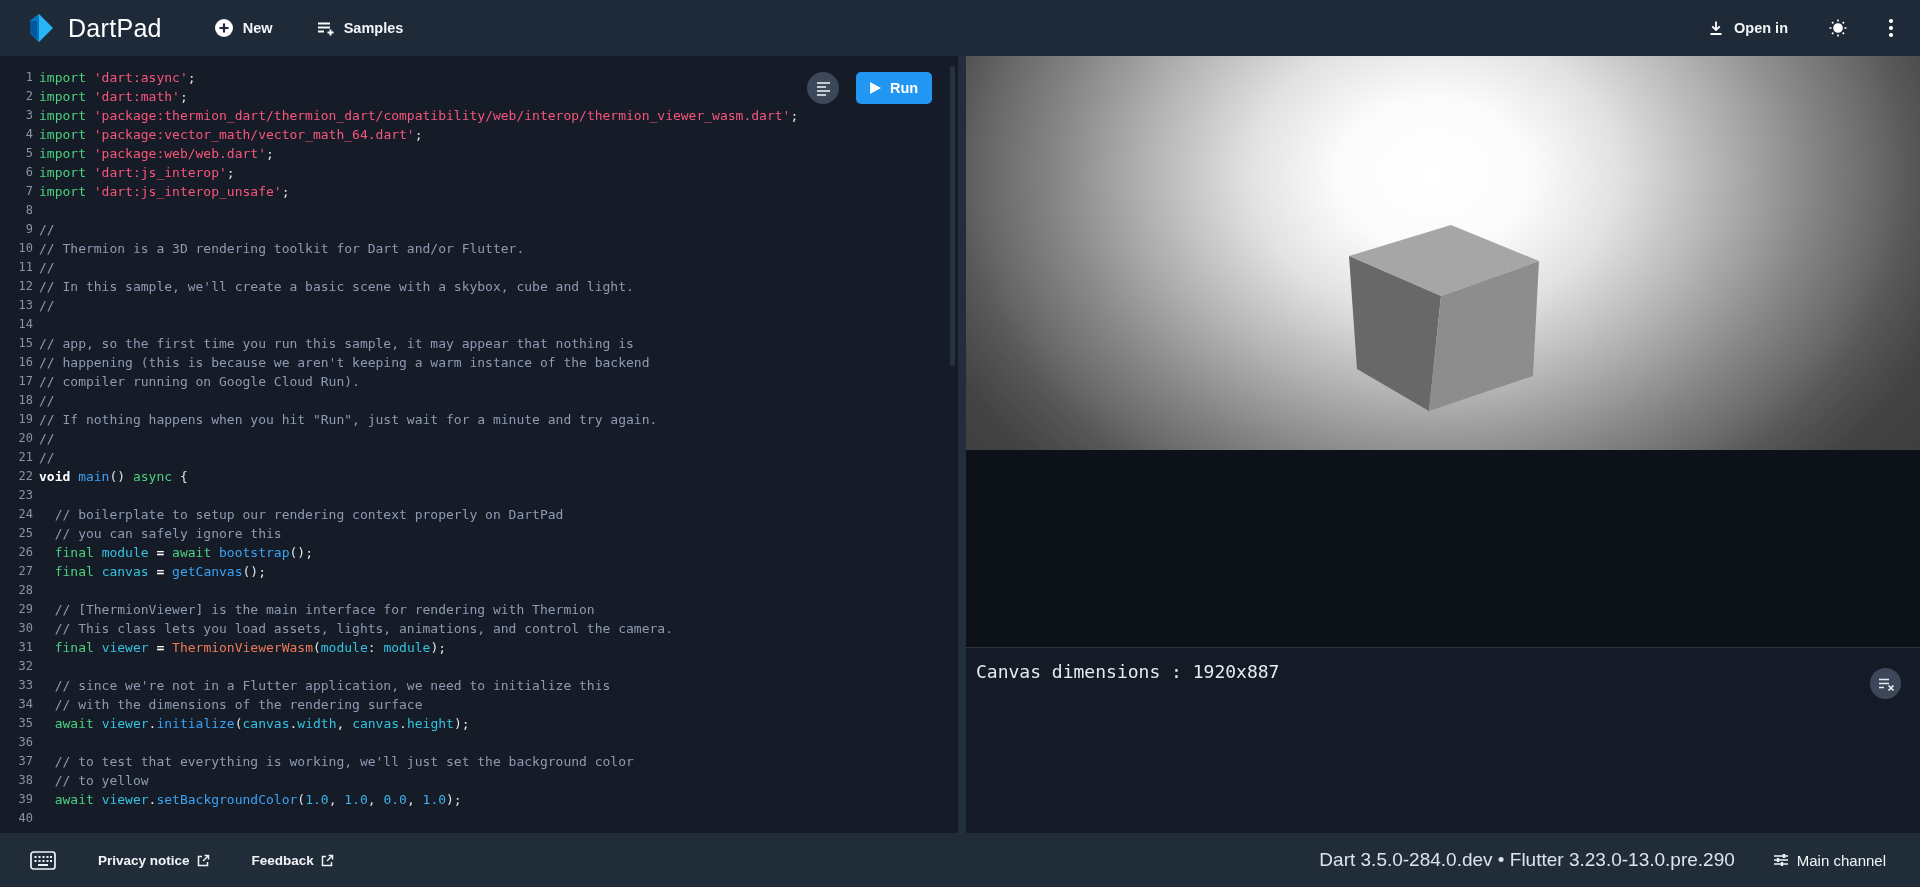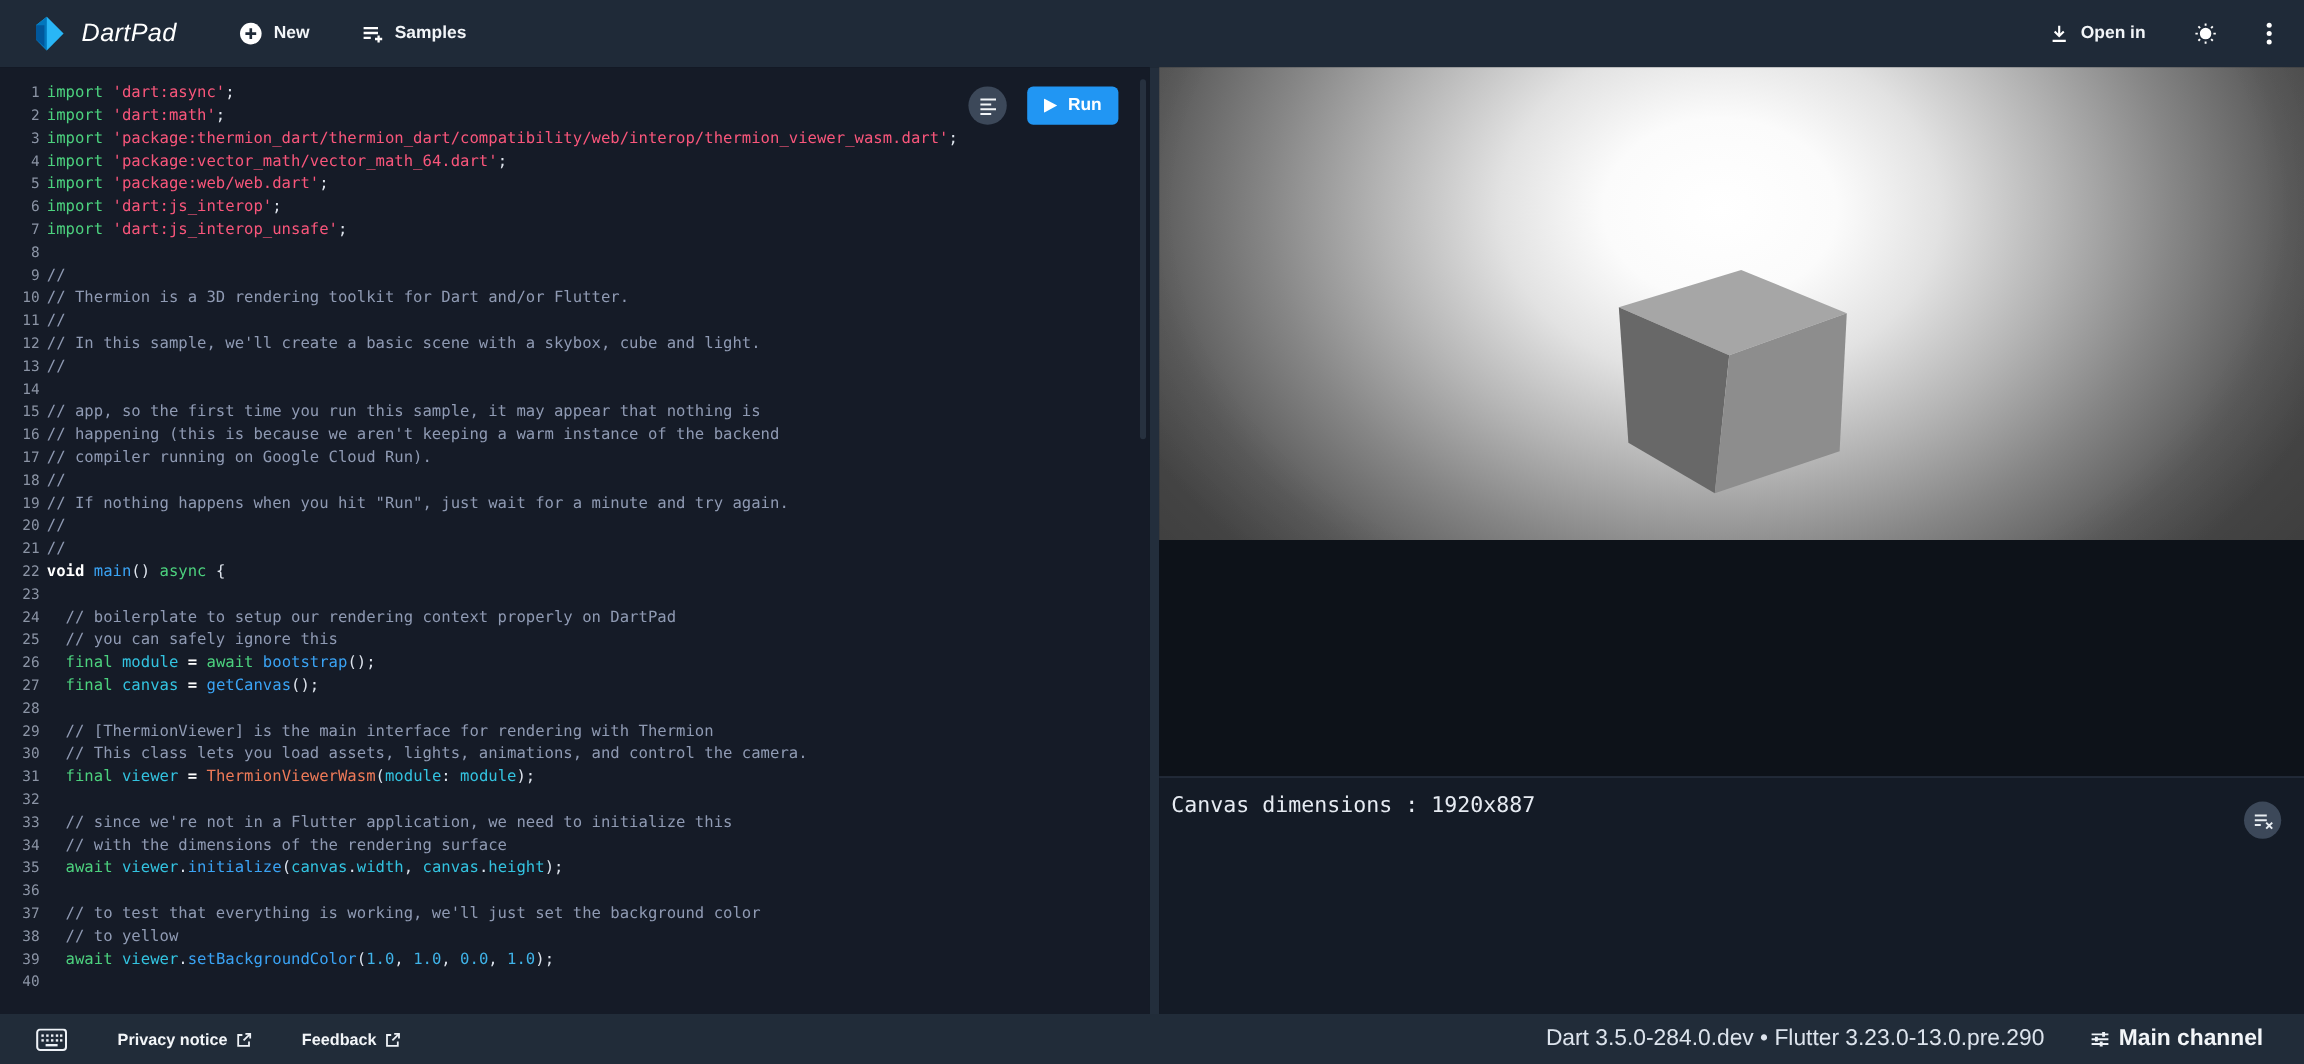--- a/index.html
+++ b/index.html
@@ -4,21 +4,21 @@
 <style>
   * { box-sizing: border-box; margin: 0; padding: 0; }
   html,body { width:1920px; height:887px; }
   body { font-family: "Liberation Sans", sans-serif; background:#0d1219; overflow:hidden; }
   .app { position:relative; width:1920px; height:887px; display:flex; flex-direction:column; }
 
   
   .header { height:56px; flex:none; display:flex; align-items:center;
             background:var(--header-bg,#1f2a38); padding:0 26px 0 24px; }
   .logo { width:32px; height:32px; display:flex; }
-  .app-title { color:#fff; font-size:21px; margin-left:12px; letter-spacing:.3px;font-style:italic; }
+  .app-title { color:#fff; font-size:25px; margin-left:12px; letter-spacing:.3px; }
   .hdr-btn { display:flex; align-items:center; gap:9px; color:var(--text-bright,#f2f5f8);
              font-size:14.5px; font-weight:bold; cursor:pointer; background:none; border:none;
              font-family:"Liberation Sans",sans-serif; }
   .hdr-btn.first { margin-left:52px; }
   .hdr-btn + .hdr-btn { margin-left:42px; }
   .hdr-right { margin-left:auto; display:flex; align-items:center; gap:40px; }
   .icon-flex { display:flex; align-items:center; }
 
   
   .main { flex:1; display:flex; min-height:0; }
@@ -60,31 +60,31 @@
   .void-area { height:197px; flex:none; background:var(--void-bg,#0d1219); }
   .console { flex:1; position:relative; background:var(--console-bg,#141b26);
              border-top:1px solid var(--console-border,#2b3645); padding:14px 0 0 10px; }
   .console-text { font-family:"DejaVu Sans Mono", monospace; font-size:18px; line-height:19px;
                   color:#e6ebf2; }
   .console-clear-btn { position:absolute; top:20px; right:19px; width:31px; height:31px;
                        border-radius:50%; border:none; background:var(--icon-button-bg,#3c4859);
                        display:flex; align-items:center; justify-content:center; cursor:pointer; }
 
   
-  .footer { height:42px; flex:none; display:flex; align-items:center;
+  .footer { height:54px; flex:none; display:flex; align-items:center;
             background:var(--footer-bg,#212c39); padding:0 34px 0 30px; }
   .ftr-link { display:flex; align-items:center; gap:7px; color:var(--text-bright,#f2f5f8);
               font-size:13.5px; font-weight:bold; cursor:pointer; background:none; border:none;
               font-family:"Liberation Sans",sans-serif; }
   .kb-btn { background:none; border:none; cursor:pointer; display:flex; padding:0; }
   .ftr-left-gap { margin-left:42px; }
   .ftr-right { margin-left:auto; display:flex; align-items:center; }
   .version { color:var(--text-soft,#dce3ec); font-size:19px; }
   .channel { display:flex; align-items:center; gap:8px; margin-left:38px; color:var(--text-bright,#f2f5f8);
-             font-size:19px; font-weight:bold; cursor:pointer; background:none; border:none;
+             font-size:15px; font-weight:normal; cursor:pointer; background:none; border:none;
              font-family:"Liberation Sans",sans-serif;text-align:center; }
   svg { display:block; }
 </style>
 </head>
 <body>
 
 <div class="app">
 
   <header class="header">
     <span class="logo">

